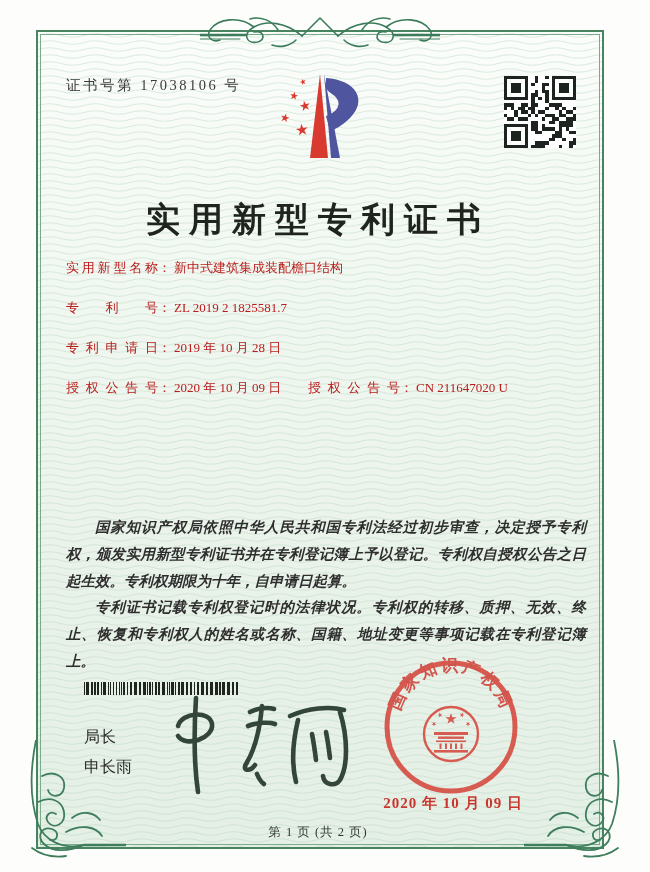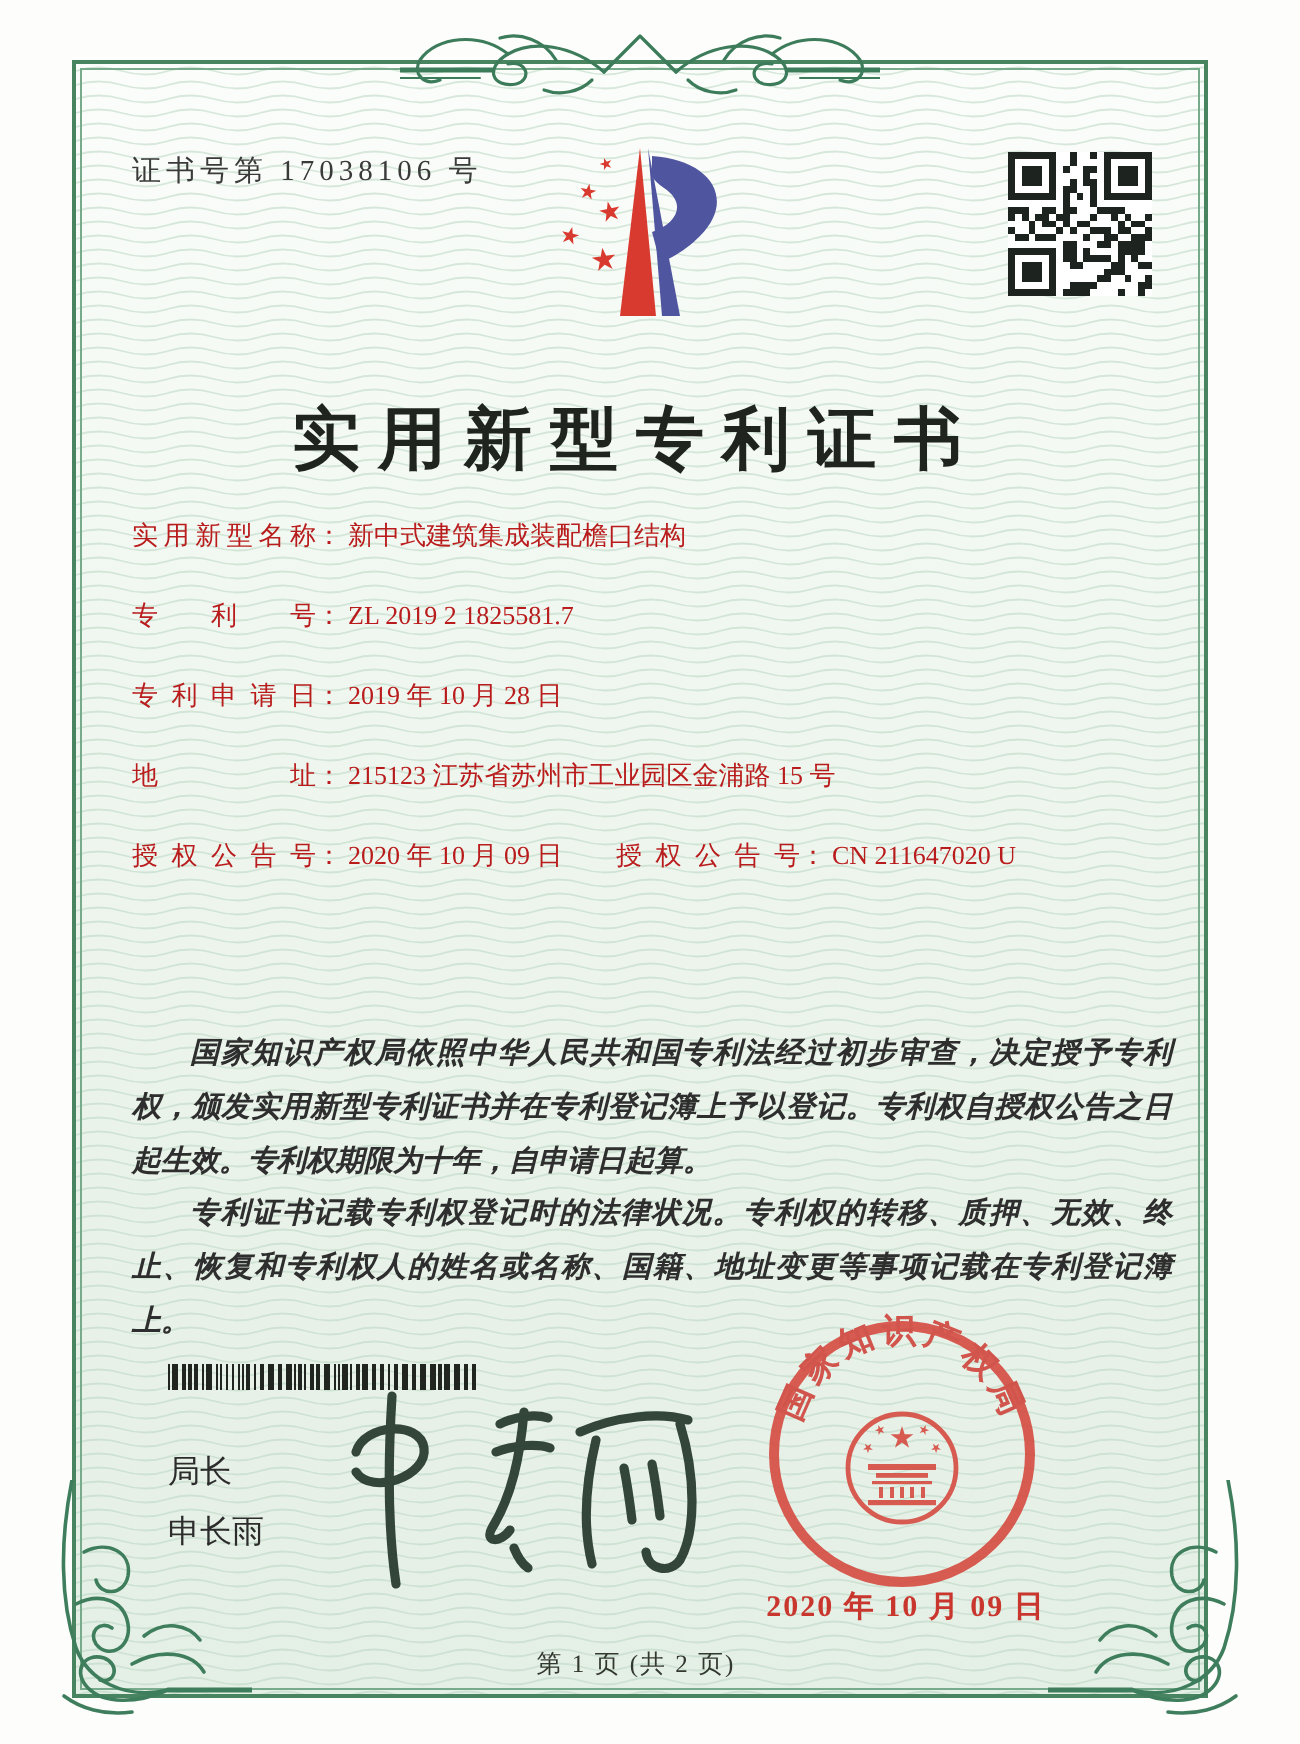--- a/index.html
+++ b/index.html
@@ -244,23 +244,20 @@
     <div class="row">
       <span class="flabel">实用新型名称</span><span class="colon">：</span><span class="fvalue">新中式建筑集成装配檐口结构</span>
     </div>
     <div class="row">
       <span class="flabel">专利号</span><span class="colon">：</span><span class="fvalue">ZL 2019 2 1825581.7</span>
     </div>
     <div class="row">
       <span class="flabel">专利申请日</span><span class="colon">：</span><span class="fvalue">2019 年 10 月 28 日</span>
     </div>
     <div class="row">
-      <span class="flabel">地址</span><span class="colon">：</span><span class="fvalue">215123 江苏省苏州市工业园区金浦路 15 号</span>
-    </div>
-    <div class="row">
       <span class="pair pair-first"><span class="flabel">授权公告号</span><span class="colon">：</span><span>2020 年 10 月 09 日</span></span><span class="pair"><span class="flabel">授权公告号</span><span class="colon">：</span><span>CN 211647020 U</span></span>
     </div>
   </div>
 
   <div class="abs paras">
     <p>国家知识产权局依照中华人民共和国专利法经过初步审查，决定授予专利权，颁发实用新型专利证书并在专利登记簿上予以登记。专利权自授权公告之日起生效。专利权期限为十年，自申请日起算。</p>
     <p>专利证书记载专利权登记时的法律状况。专利权的转移、质押、无效、终止、恢复和专利权人的姓名或名称、国籍、地址变更等事项记载在专利登记簿上。</p>
   </div>
 
   <div class="abs barcode">

